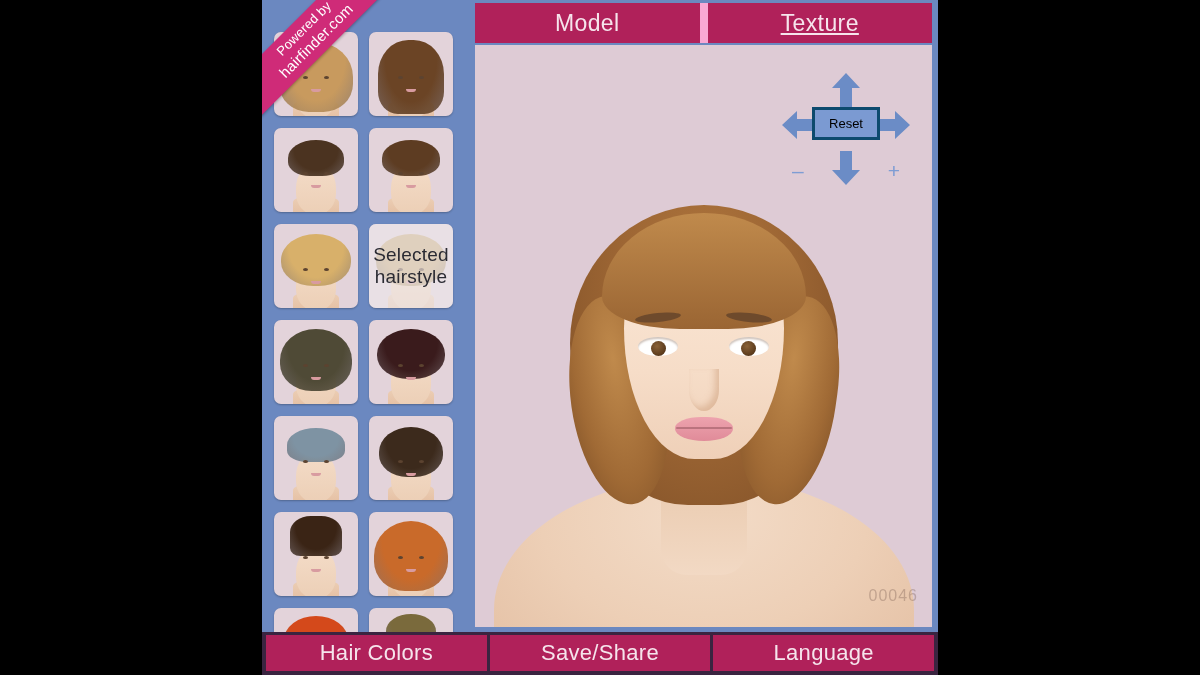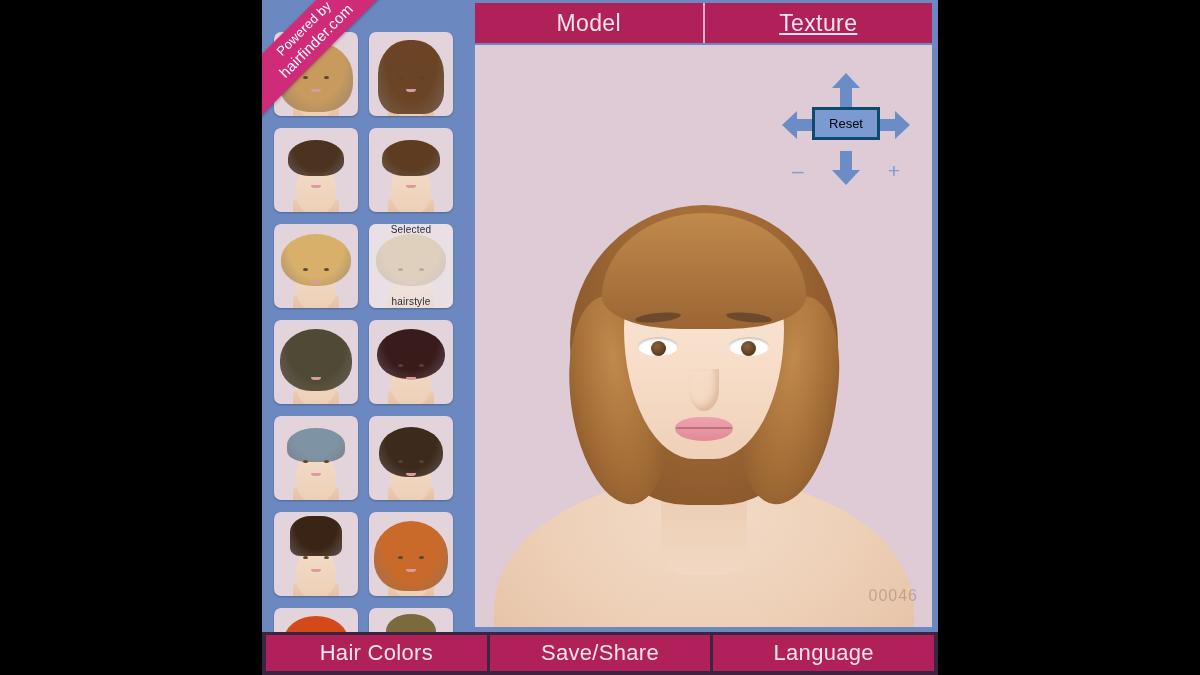--- a/index.html
+++ b/index.html
@@ -53,22 +53,22 @@
     content:""; position:absolute; top:0; width:5px; height:3px; border-radius:50%; background:#5c4330;
   }
   .thumb .eyes:before { left:0; } .thumb .eyes:after { right:0; }
   .thumb .mouth {
     position:absolute; left:50%; transform:translateX(-50%); top:57px;
     width:10px; height:3px; border-radius:0 0 6px 6px; background:#d89ba0;
   }
   .thumb.selected .overlay {
     position: absolute; inset: 0;
     background: rgba(238,232,236,.62);
-    display: flex; flex-direction: column; align-items: center; justify-content: space-between;
-    line-height: 1.18; color: #2b2b33; font-size: 10px; letter-spacing: .2px;
+    display: flex; flex-direction: column; align-items: center; justify-content: center;
+    line-height: 1.18; color: #2b2b33; font-size: 19px; letter-spacing: .2px;
   }
 
   
   #banner {
     position: absolute; left: -46px; top: 14px; width: 190px;
     background: #cf2b78; color: #fff;
     transform: rotate(-45deg);
     text-align: center; padding: 5px 0 6px;
     font-size: 13px; line-height: 1.15; letter-spacing: .2px;
     box-shadow: 0 1px 3px rgba(0,0,0,.3);
@@ -81,21 +81,21 @@
     background: #6b88c0;
   }
   #tabs {
     position: absolute; left: 6px; top: 3px; width: 457px; height: 40px;
     display: flex; background: #3a2440;
   }
   .tab {
     flex: 1; display: flex; align-items: center; justify-content: center;
     background: #b0215a; color: #f6e4ec;
     font-size: 23px; letter-spacing: .4px;
-    border-right: 2px solid #f9a8d4;
+    border-right: 8px solid #f9a8d4;
   }
   .tab:last-child { border-right: none; text-decoration: underline; }
 
   #canvas {
     position: absolute; left: 6px; top: 45px; width: 457px; height: 582px;
     background: #decbd5; overflow: hidden;
   }
 
   
   #model { position: absolute; left: 0; top: 0; width: 457px; height: 582px; }

